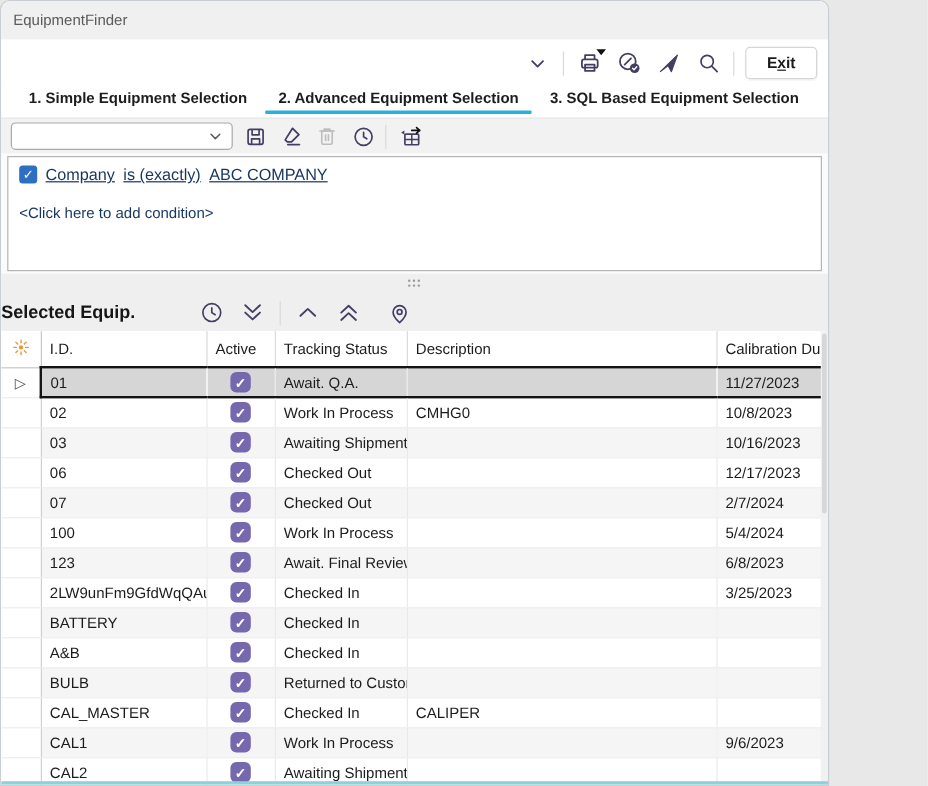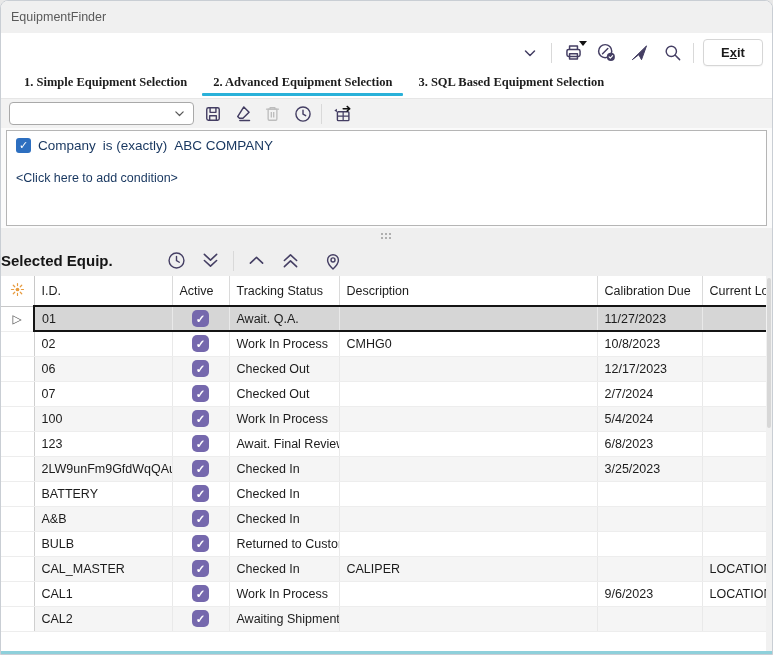--- a/index.html
+++ b/index.html
@@ -1,18 +1,18 @@
 <!DOCTYPE html>
 <html><head>
 <meta charset="utf-8">
 <style>
   * { margin:0; padding:0; box-sizing:border-box; }
   html,body { background:#e8e8e8; font-family:"Liberation Sans", sans-serif; }
   .window{
-    position:relative; width:773px; height:655px; background:#fff;
+    position:relative; width:691px; height:655px; background:#fff;
     border:1px solid #c9ced4; border-radius:8px 8px 0 0; overflow:hidden;
   }
   
   .titlebar{ height:32px; background:#f0f0f0; display:flex; align-items:center; padding:0 10px; }
   .titlebar .app-title{ font-size:12.5px; color:#5a5a5a; }
   
   .header{ height:39px; background:#fff; display:flex; align-items:center; padding:0 9px; }
   .header .page-title{ font-size:15.5px; font-weight:700; color:#151515; flex:0 0 auto; }
   .header .spacer{ flex:1; }
   .hbar{ display:flex; align-items:center; gap:9px; }
@@ -21,33 +21,33 @@
   .vsep{ width:1px; height:20px; background:#d9d9d9; }
   .caret-dn{ position:absolute; top:0px; right:-2px; width:0; height:0; border-left:4px solid transparent; border-right:4px solid transparent; border-top:5px solid #111; }
   .exit-btn{
     min-width:60px; height:27px; background:#fff; border:1px solid #d6d6d6; border-radius:4px;
     font-family:"Liberation Sans", sans-serif; font-size:13px; color:#1b1b1b; font-weight:700;
     display:flex; align-items:center; justify-content:center; cursor:pointer; box-shadow:0 1px 1px rgba(0,0,0,.04);
   }
   .exit-btn .accel{ text-decoration:underline; }
   
   .tabbar{ height:26px; display:flex; align-items:flex-start; padding-left:10px; background:#fff; }
-  .tab{ position:relative; font-size:12.5px; font-weight:600; color:#1d1d1d; padding:3px 13px 6px 13px; cursor:pointer; white-space:nowrap;font-family:Liberation Serif, serif; }
+  .tab{ position:relative; font-size:12.5px; font-weight:600; color:#1d1d1d; padding:3px 13px 6px 13px; cursor:pointer; white-space:nowrap; }
   .tab.active::after{ content:""; position:absolute; left:2px; right:2px; bottom:0; height:3px; background:#29b1d9; border-radius:1px; }
   
   .qtoolbar{ height:30px; background:#f2f2f2; border-top:1px solid #e6e6e6; display:flex; align-items:center; padding:0 8px; gap:7px; }
   .combo{ width:185px; height:23px; background:#fff; border:1px solid #a9a9a9; border-radius:4px; display:flex; align-items:center; justify-content:flex-end; padding:0 7px; cursor:pointer; }
   .tool-ic{ width:23px; height:23px; display:flex; align-items:center; justify-content:center; position:relative; cursor:pointer; background:none; border:none; }
   .tool-ic.disabled{ cursor:default; }
   
   .cond-wrap{ height:100px; background:#fbfbfb; padding:2px 5px 0 5px; }
   .cond-box{ height:96px; background:#fff; border:1px solid #b5b5b5; padding:7px 9px; }
   .cond-line1{ display:flex; align-items:center; gap:7px; font-size:13.5px; }
   .cond-check{ width:15px; height:15px; background:#2d6fc0; border-radius:3px; color:#fff; font-size:11px; display:inline-flex; align-items:center; justify-content:center; cursor:pointer; }
-  .cond-link{ color:#17365f; cursor:pointer; }
+  .cond-link{ color:#17365f; text-decoration:underline; cursor:pointer; }
   .cond-add{ margin-top:18px; font-size:12.5px; color:#17365f; cursor:pointer; }
   
   .splitter{ height:17px; background:#efefef; display:flex; align-items:center; justify-content:center; cursor:row-resize; }
   .grip{ display:grid; grid-template-columns:repeat(3,4px); grid-template-rows:repeat(2,4px); }
   .grip i{ width:2px; height:2px; border-radius:50%; background:#9a9a9a; }
   .sec-header{ height:31px; background:#efefef; display:flex; align-items:center; padding:0 0; }
   .sec-title{ font-size:15px; font-weight:700; color:#151515; }
   .sec-icons{ display:flex; align-items:center; gap:11px; margin-left:52px; }
   
   .gridwrap{ position:relative; height:379px; background:#fff; }
@@ -281,20 +281,29 @@
             <td class="sel-cell"></td>
             <td class="c-id">02</td>
             <td class="c-active"><span class="grid-check">✓</span></td>
             <td class="c-tracking_status">Work In Process</td>
             <td class="c-description">CMHG0</td>
             <td class="c-calibration_due">10/8/2023</td>
             <td class="c-current_location"></td>
           </tr>
           <tr>
             <td class="sel-cell"></td>
+            <td class="c-id">03</td>
+            <td class="c-active"><span class="grid-check">✓</span></td>
+            <td class="c-tracking_status">Awaiting Shipment</td>
+            <td class="c-description"></td>
+            <td class="c-calibration_due">10/16/2023</td>
+            <td class="c-current_location"></td>
+          </tr>
+          <tr>
+            <td class="sel-cell"></td>
             <td class="c-id">06</td>
             <td class="c-active"><span class="grid-check">✓</span></td>
             <td class="c-tracking_status">Checked Out</td>
             <td class="c-description"></td>
             <td class="c-calibration_due">12/17/2023</td>
             <td class="c-current_location"></td>
           </tr>
           <tr>
             <td class="sel-cell"></td>
             <td class="c-id">07</td>

